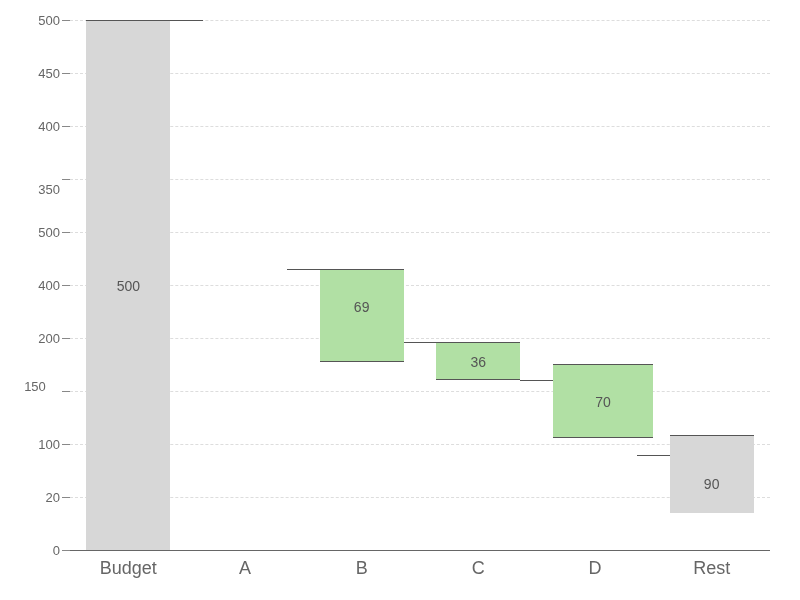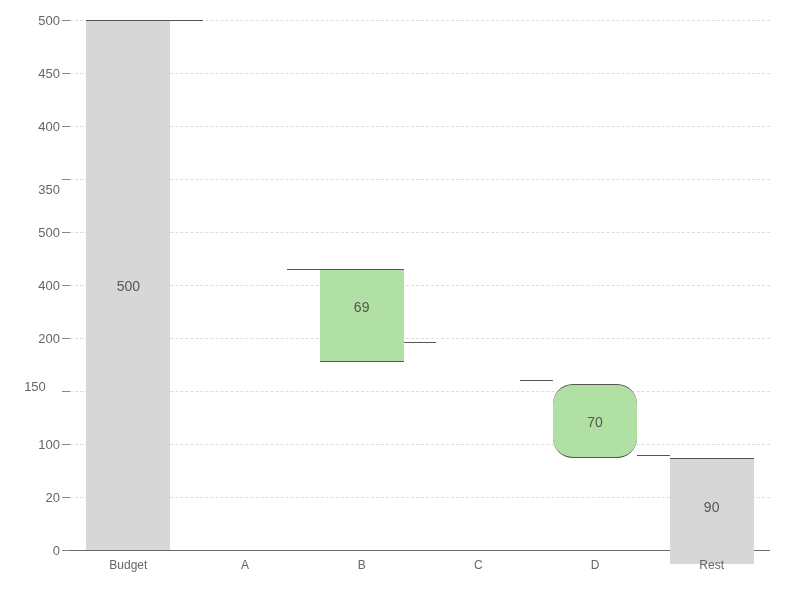--- a/index.html
+++ b/index.html
@@ -47,21 +47,21 @@
     position: absolute;
     left: 62px;
     width: 8px;
     height: 0;
     border-top: 1px solid #888;
   }
   .x-tick-label {
     position: absolute;
     top: 558px;
     transform: translateX(-50%);
-    font-size: 12px;
+    font-size: 18px;
     color: #666;
     text-align: center;
   }
   .bar {
     position: absolute;
     box-sizing: border-box;
   }
   .bar.total {
     background: #d7d7d7;
     border-top: 1px solid #555;
@@ -107,26 +107,29 @@
       <div class="gridline" style="top: 0px;"></div>
       <div class="bar total" style="left: 16.3333px; top: 0px; width: 84px; height: 530px;">
         <div class="bar-label" style="top: 257px;">500</div>
       </div>
       <div class="connector" style="left: 100.333px; top: 0px; width: 32.6667px;"></div>
       <div class="connector" style="left: 217px; top: 249.1px; width: 32.6667px;"></div>
       <div class="bar delta" style="left: 249.667px; top: 249.1px; width: 84px; height: 93px;">
         <div class="bar-label" style="top: 28.57px;">69</div>
       </div>
       <div class="connector" style="left: 333.667px; top: 322.24px; width: 32.6667px;"></div>
+      <div class="bar delta" style="left: 366.333px; top: 322.24px; width: 84px; height: 38.16px;">
+        <div class="bar-label" style="top: 11.08px;">36</div>
+      </div>
       <div class="connector" style="left: 450.333px; top: 360.4px; width: 32.6667px;"></div>
-      <div class="bar delta" style="left: 483px; top: 364px; width: 84px; height: 74.2px; border-radius: 20px;">
+      <div class="bar delta" style="left: 483px; top: 344px; width: 100px; height: 74.2px;">
         <div class="bar-label" style="top: 29.1px;">70</div>
       </div>
       <div class="connector" style="left: 567px; top: 434.6px; width: 32.6667px;"></div>
-      <div class="bar total-last" style="left: 599.667px; top: 438px; width: 84px; height: 106px;">
+      <div class="bar total-last" style="left: 599.667px; top: 415px; width: 84px; height: 78px;">
         <div class="bar-label" style="top: 39.7px;">90</div>
       </div>
     </div>
   <div id="axis-layer">
       <div class="y-tick-label" style="top: 550px;">0</div>
       <div class="y-tick-mark" style="top: 550px;"></div>
       <div class="y-tick-label" style="top: 497px;">20</div>
       <div class="y-tick-mark" style="top: 497px;"></div>
       <div class="y-tick-label" style="top: 444px;">100</div>
       <div class="y-tick-mark" style="top: 444px;"></div>

